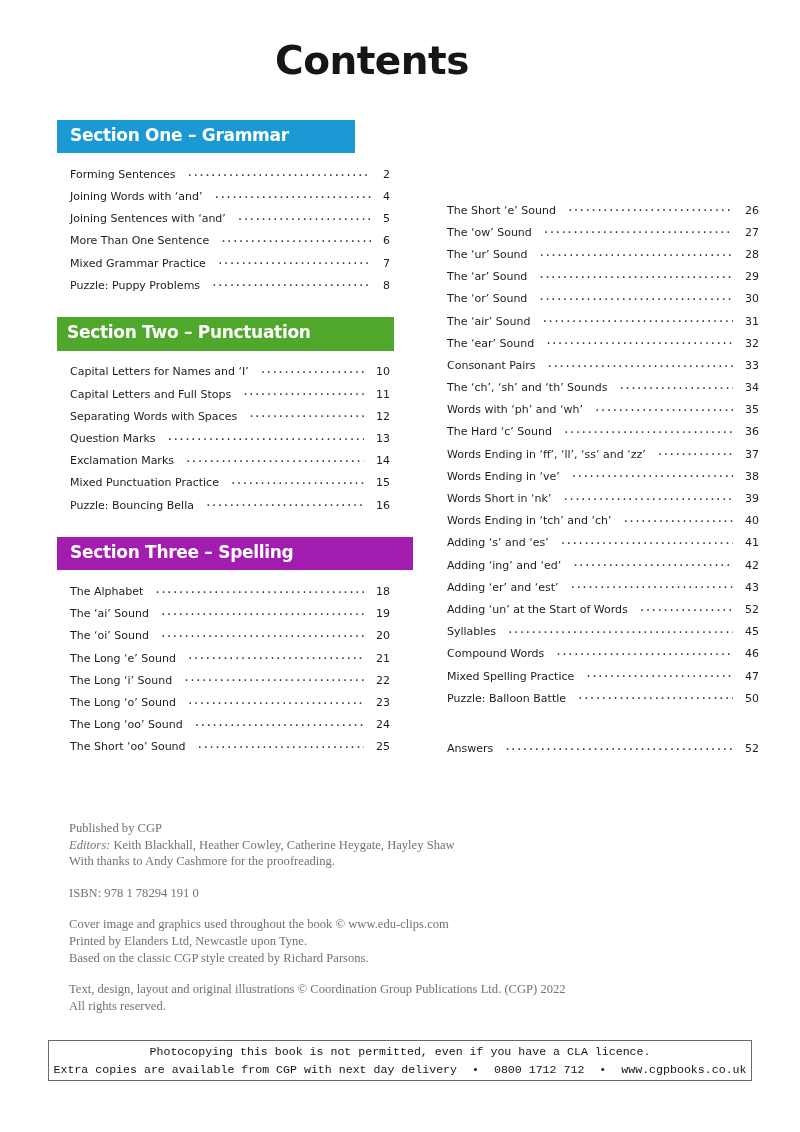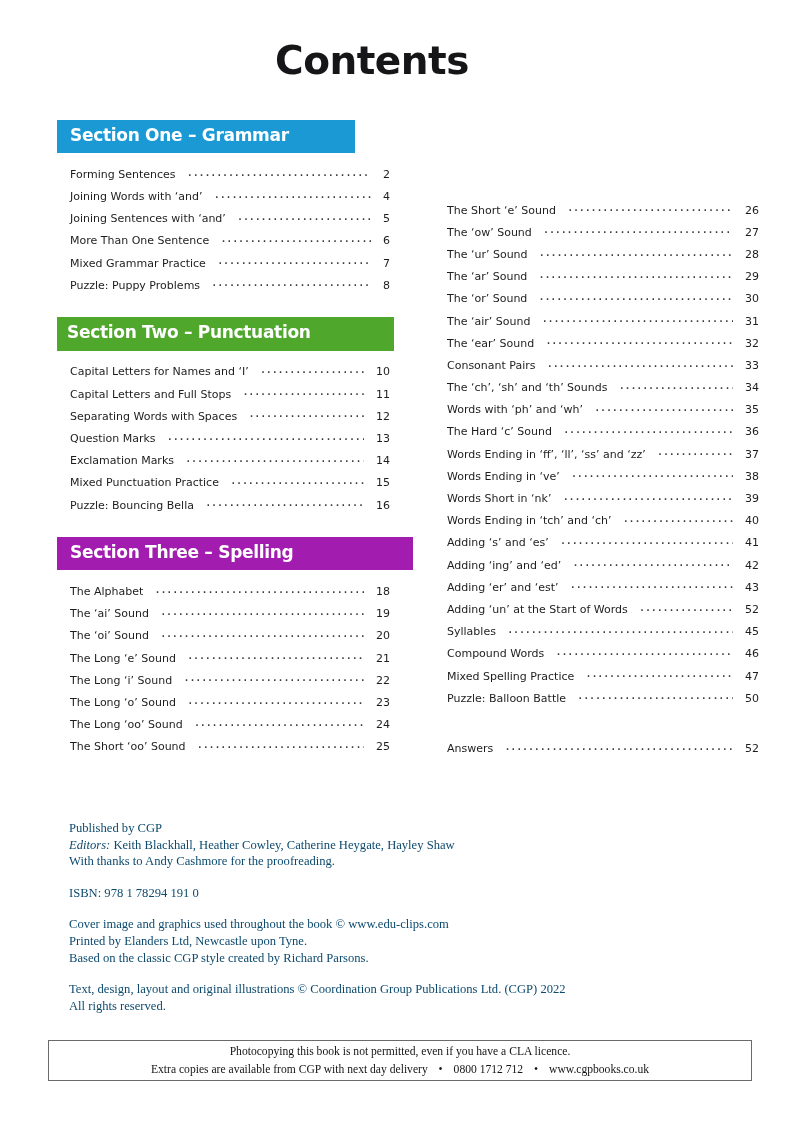--- a/index.html
+++ b/index.html
@@ -109,40 +109,40 @@
 
   
   .imprint {
     position: absolute;
     left: 69px;
     top: 820px;
     width: 680px;
     font-family: "Liberation Serif", serif;
     font-size: 12.6px;
     line-height: 1.32;
-    color: #0c4a6e;
+    color: #737373;
   }
   .imprint p { margin: 0; }
   .imprint .gap { height: 15px; }
   .imprint em { font-style: italic; }
 
   
   .footer-box {
     position: absolute;
     left: 48px;
     top: 1040px;
     width: 704px;
     height: 41px;
     border: 1.4px solid #6a6a6a;
     box-sizing: border-box;
     display: flex;
     flex-direction: column;
     align-items: center;
     justify-content: center;
-    font-family: Liberation Serif, serif;
+    font-family: Liberation Mono, monospace;
     font-size: 11.6px;
     color: #141414;
     line-height: 1.55;
     text-align: center;
   }
   .footer-line { white-space: nowrap; }
   .footer-sep { display: inline-block; padding: 0 8px; }
 </style>
 </head>
 <body>

